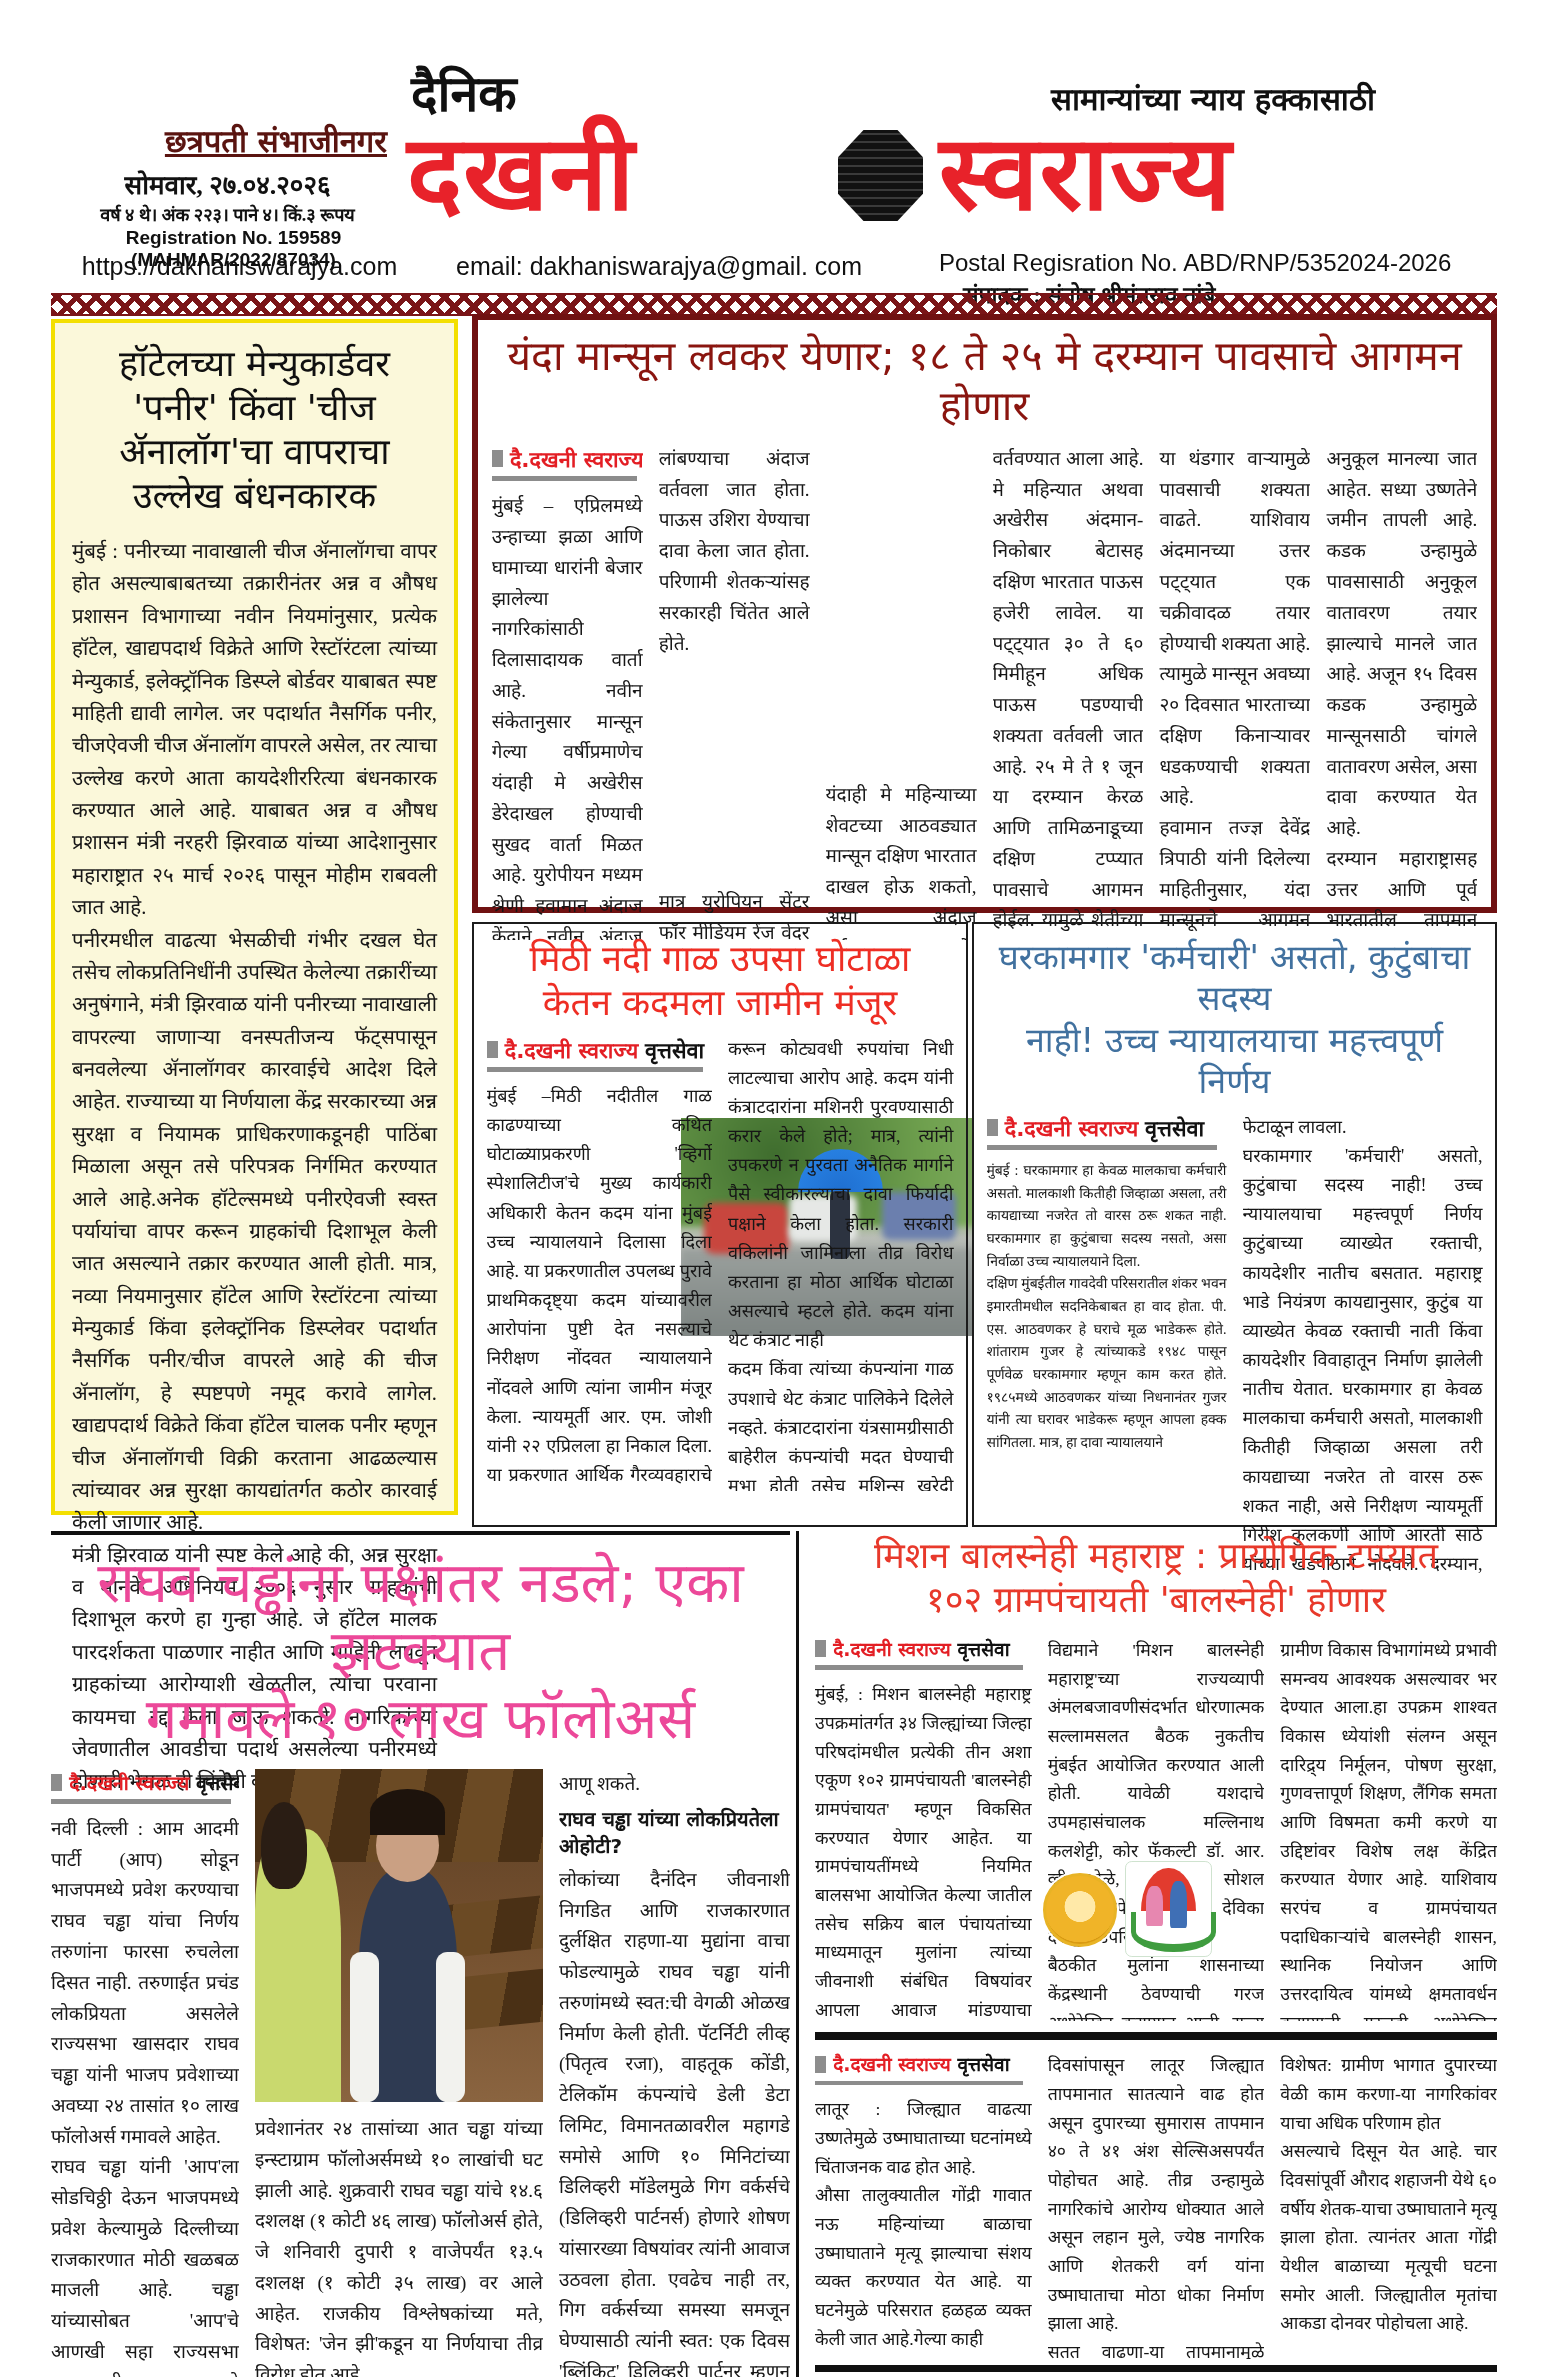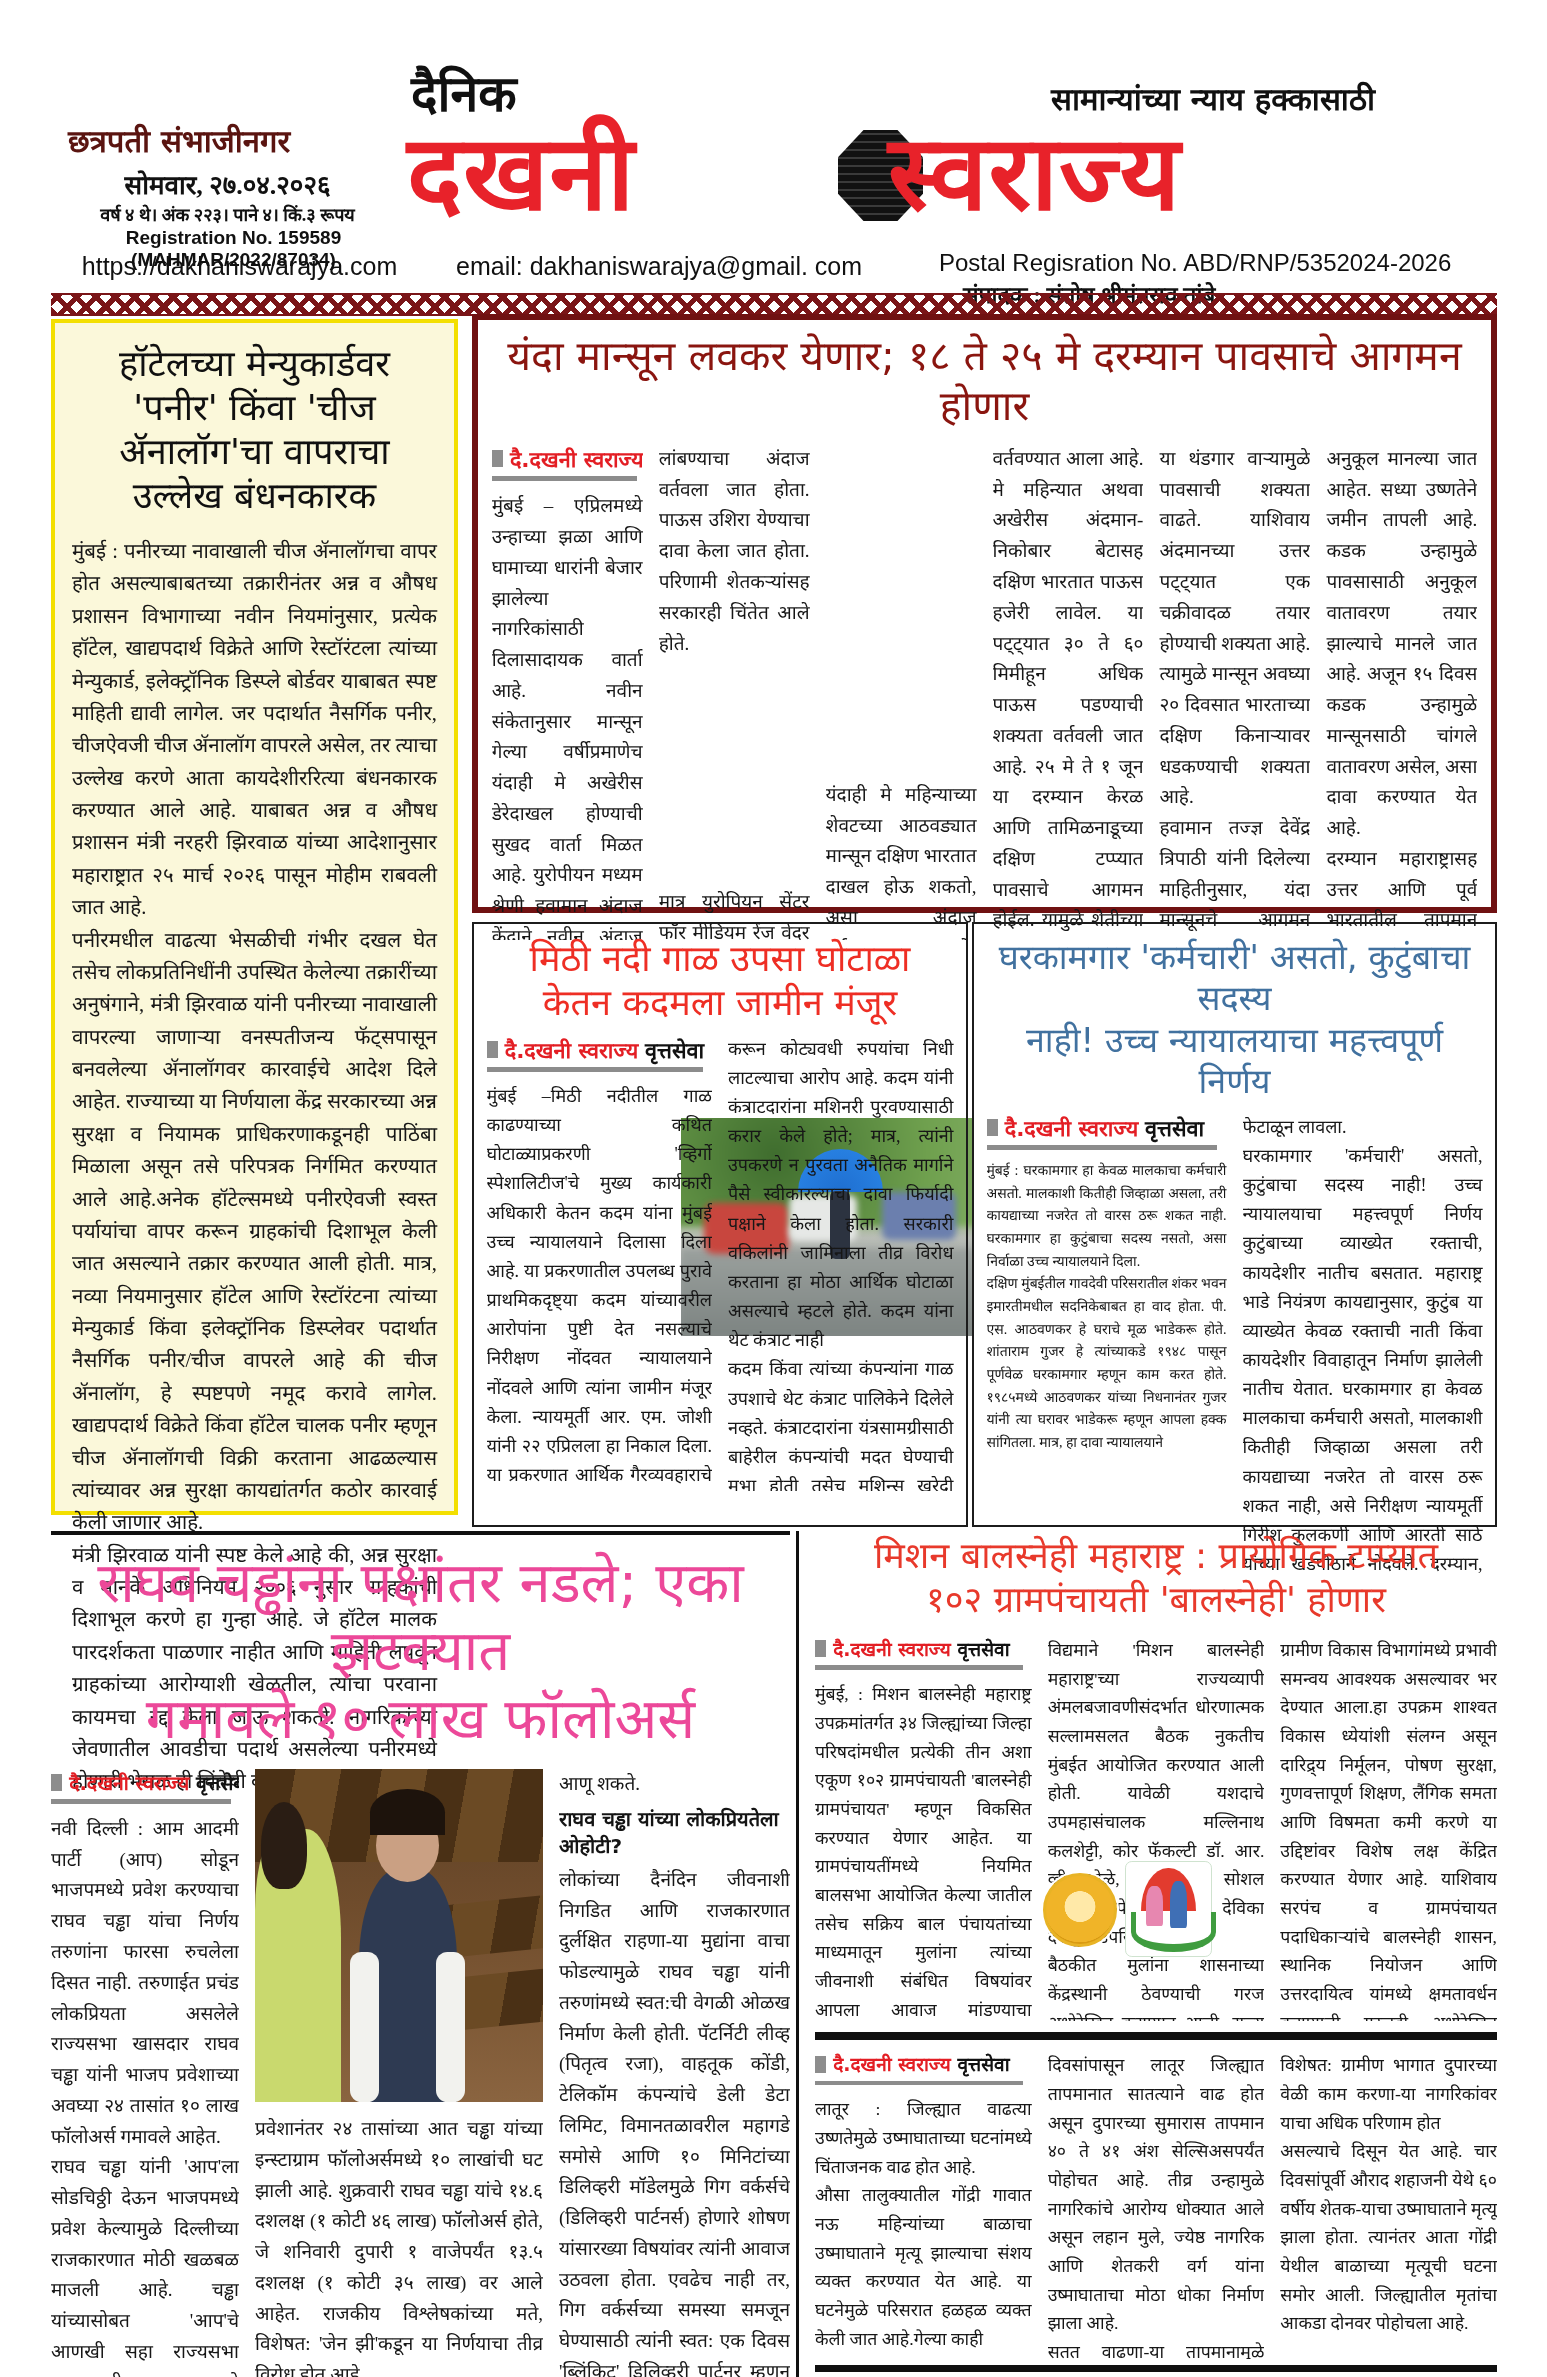--- a/index.html
+++ b/index.html
@@ -72,30 +72,30 @@
   #kids-logo .kid1{position:absolute;left:24%;top:26%;width:20%;height:42%;background:#e787b0;border-radius:40% 40% 10% 10%;}
   #kids-logo .kid2{position:absolute;left:52%;top:20%;width:20%;height:50%;background:#3f6fb5;border-radius:40% 40% 10% 10%;}
   #kids-logo .laurel{position:absolute;left:6%;bottom:4%;width:88%;height:34%;border-bottom:8px solid #3f9c3f;border-left:5.7px solid #3f9c3f;border-right:5.7px solid #3f9c3f;border-radius:0 0 50% 50%;}
 </style>
 </head>
 <body>
 
 <div id="page">
 
   <div class="abs" style="left:0;top:34px;width:1548px;height:256px;">
-    <div class="abs mast-city" style="left:68px;top:85px;width:319px;text-align:left;">छत्रपती संभाजीनगर</div>
+    <div class="abs mast-city" style="left:68px;top:85px;width:319px;text-align:right;text-decoration:underline;">छत्रपती संभाजीनगर</div>
     <div class="abs mast-date" style="left:68px;top:132px;width:319px;text-align:center;">सोमवार, २७.०४.२०२६</div>
     <div class="abs mast-issue" style="left:68px;top:168px;width:319px;text-align:center;">वर्ष ४ थे। अंक २२३। पाने ४। किं.३ रूपय</div>
     <div class="abs mast-reg" style="left:57px;top:193px;width:353px;text-align:center;">Registration No. 159589 (MAHMAR/2022/87034)</div>
     <div class="abs mast-site" style="left:57px;top:218px;width:365px;text-align:center;">https://dakhaniswarajya.com</div>
 
     <div class="abs mast-daily" style="left:411px;top:35px;">दैनिक</div>
     <div class="abs mast-title" style="left:407px;top:87px;">दखनी</div>
     <div class="abs seal" style="left:838px;top:96px;"></div>
-    <div class="abs mast-title" style="left:888px;top:87px;">स्वराज्य</div>
+    <div class="abs mast-title" style="left:939px;top:87px;">स्वराज्य</div>
     <div class="abs mast-tag" style="left:1051px;top:43px;">सामान्यांच्या न्याय हक्कासाठी</div>
 
     <div class="abs mast-email" style="left:456px;top:218px;">email: dakhaniswarajya@gmail. com</div>
     <div class="abs mast-postal" style="left:939px;top:215px;">Postal Regisration No. ABD/RNP/5352024-2026</div>
     <div class="abs mast-editor" style="left:963px;top:244px;">संपादक : संतोष श्रीमंतराव तांबे</div>
   </div>
 
   <div class="abs band" style="left:51px;top:293px;width:1446px;height:19.4px;"></div>
 
   <div id="paneer" class="abs" style="left:51px;top:319px;width:407px;height:1196px;">

